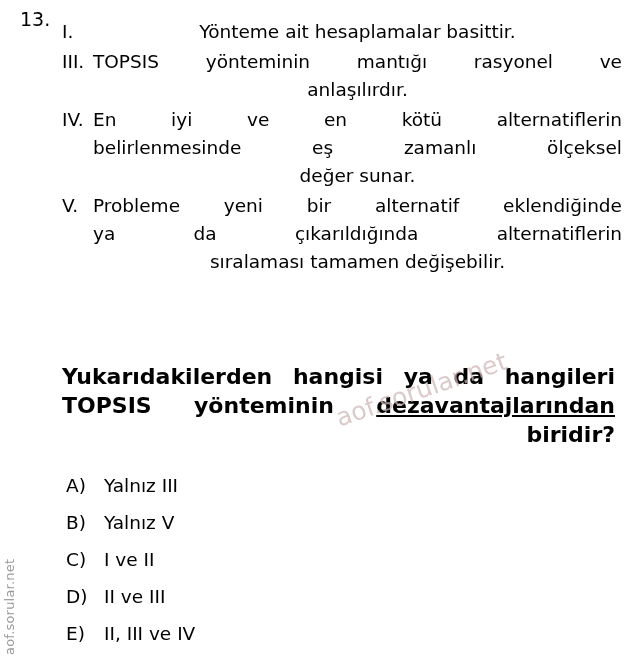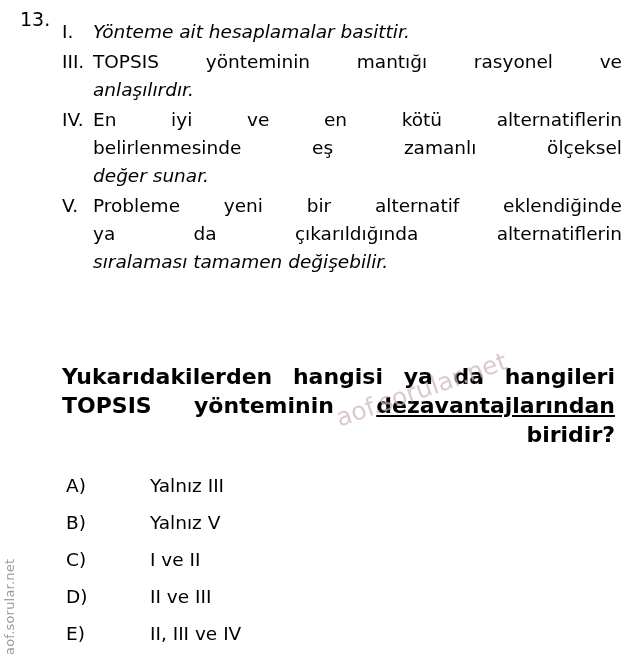--- a/index.html
+++ b/index.html
@@ -76,22 +76,21 @@
   .rtext {
     font-size: 18.5px;
     line-height: 28px;
     width: 529px;
   }
   .just {
     text-align: justify;
     text-align-last: justify;
   }
   .nojust {
-    text-align: left;
-    font-style: italic;
+    text-align: center;
   }
   .stem {
     position: absolute;
     left: 62px;
     top: 362px;
     width: 553px;
     font-size: 22px;
     font-weight: bold;
     line-height: 29px;
   }
@@ -112,21 +111,20 @@
     align-items: baseline;
     height: 37px;
     font-size: 18.5px;
   }
   .opt .olabel {
     width: 38px;
     flex: 0 0 38px;
   }
   .opt .otext {
     white-space: nowrap;
-    margin-left: 46px;
   }
 </style>
 </head>
 <body>
 
 <div class="page">
 
   <div class="qnum">13.</div>
 
   <div class="romans">

